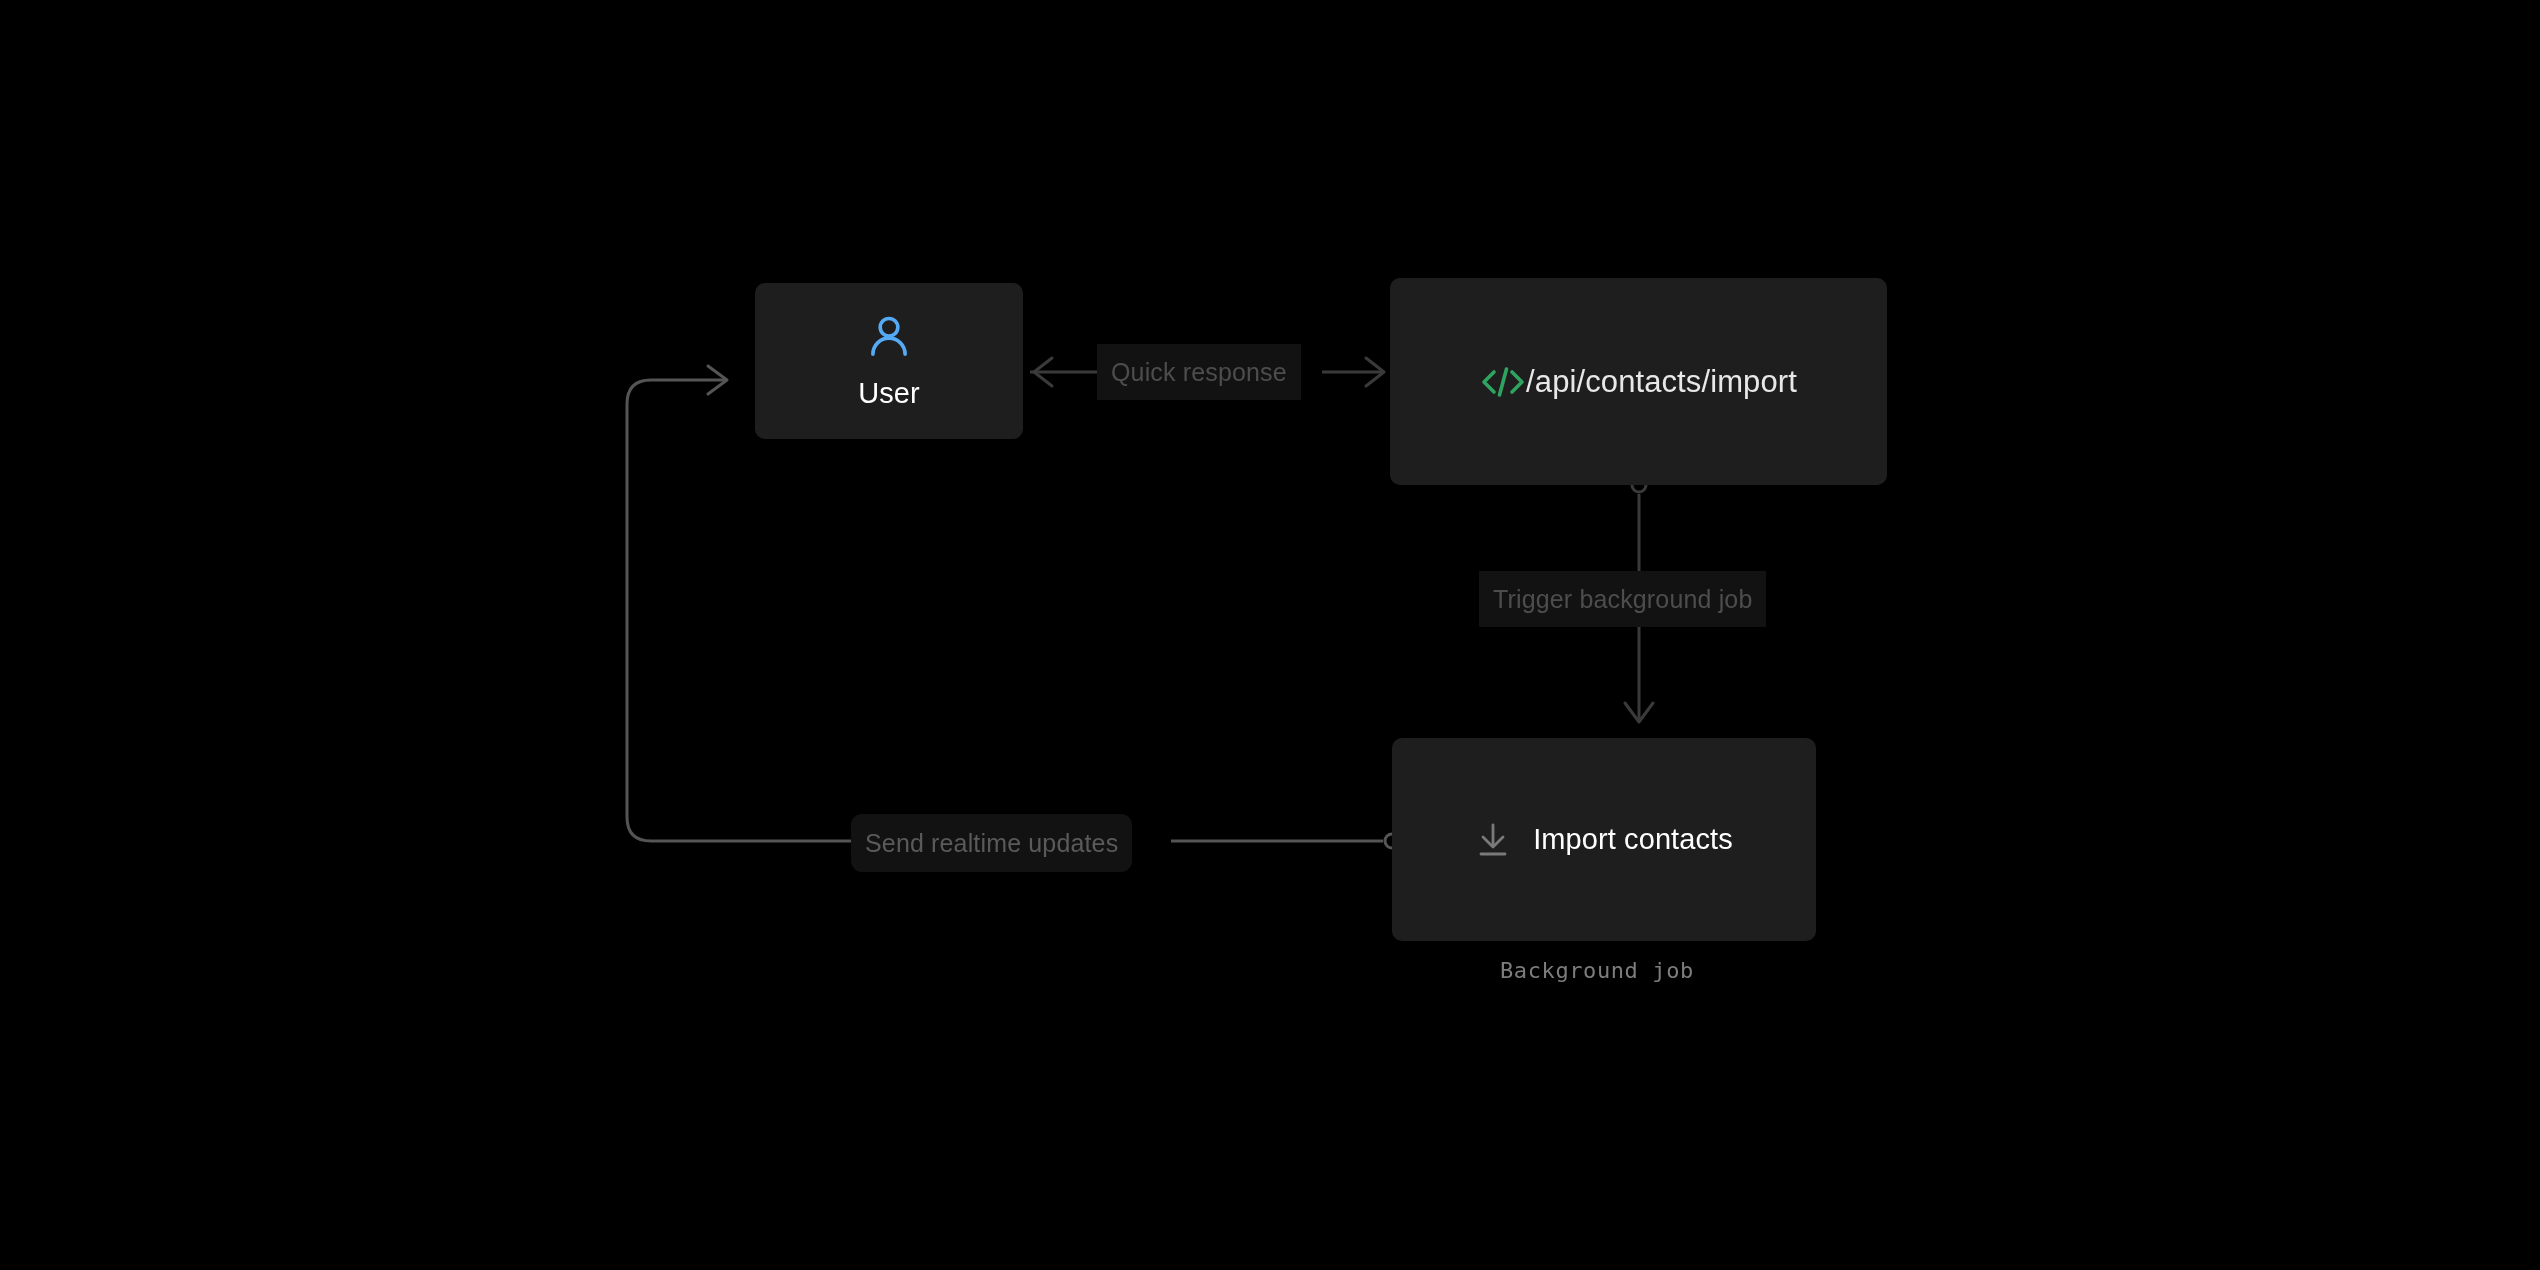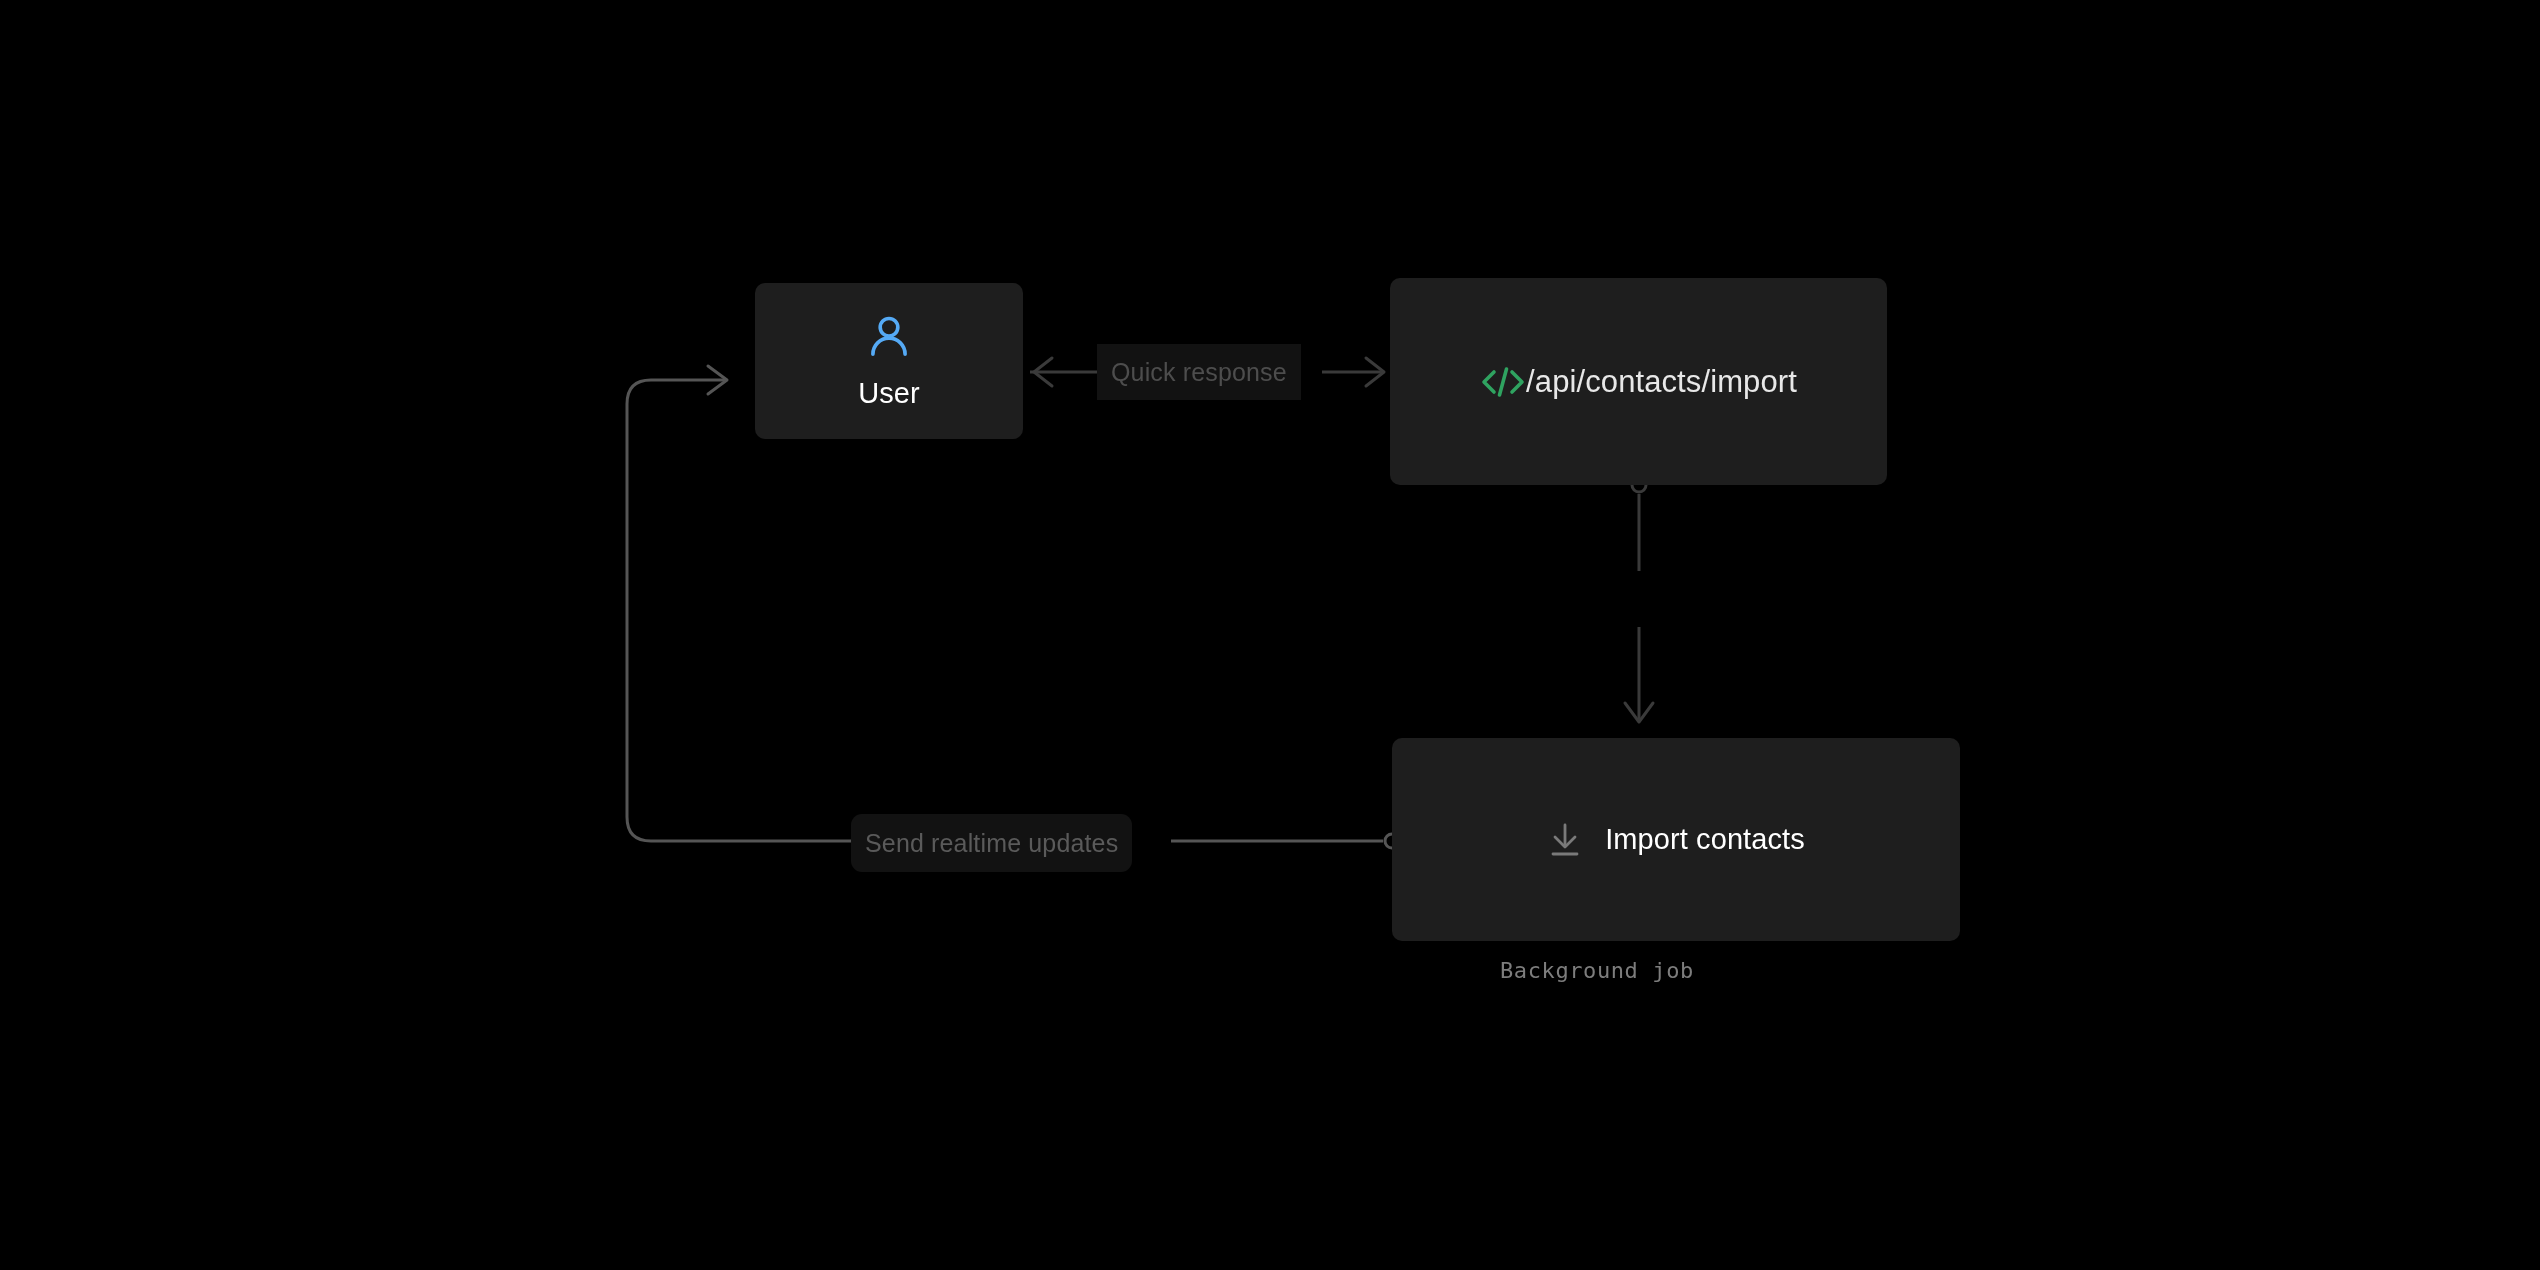--- a/index.html
+++ b/index.html
@@ -56,21 +56,21 @@
     left: 1390px;
     top: 278px;
     width: 497px;
     height: 207px;
     flex-direction: row;
   }
 
   .node-job {
     left: 1392px;
     top: 738px;
-    width: 568px;
+    width: 424px;
     height: 203px;
     flex-direction: row;
     gap: 22px;
   }
 
   .node-label {
     color: #ffffff;
     font-size: 29px;
     font-weight: 400;
     letter-spacing: 0.1px;
@@ -193,18 +193,19 @@
         <line x1="18" y1="4" x2="18" y2="24" stroke="#7a7a7a" stroke-width="2.8" stroke-linecap="round"></line>
         <polyline points="8,16 18,26 28,16" stroke="#7a7a7a" stroke-width="2.8" stroke-linecap="round" stroke-linejoin="round" fill="none"></polyline>
         <line x1="6" y1="33" x2="30" y2="33" stroke="#7a7a7a" stroke-width="2.8" stroke-linecap="round"></line>
       </svg>
     </span>
     <span class="node-label">Import contacts</span>
   </div>
 
   <div class="edge-label label-quick">Quick response</div>
 
+  <div class="edge-label label-trigger">Trigger background job</div>
 
   <div class="edge-label label-realtime">Send realtime updates</div>
 
   <div class="caption">Background job</div>
 
 </div>
 
 </body></html>

